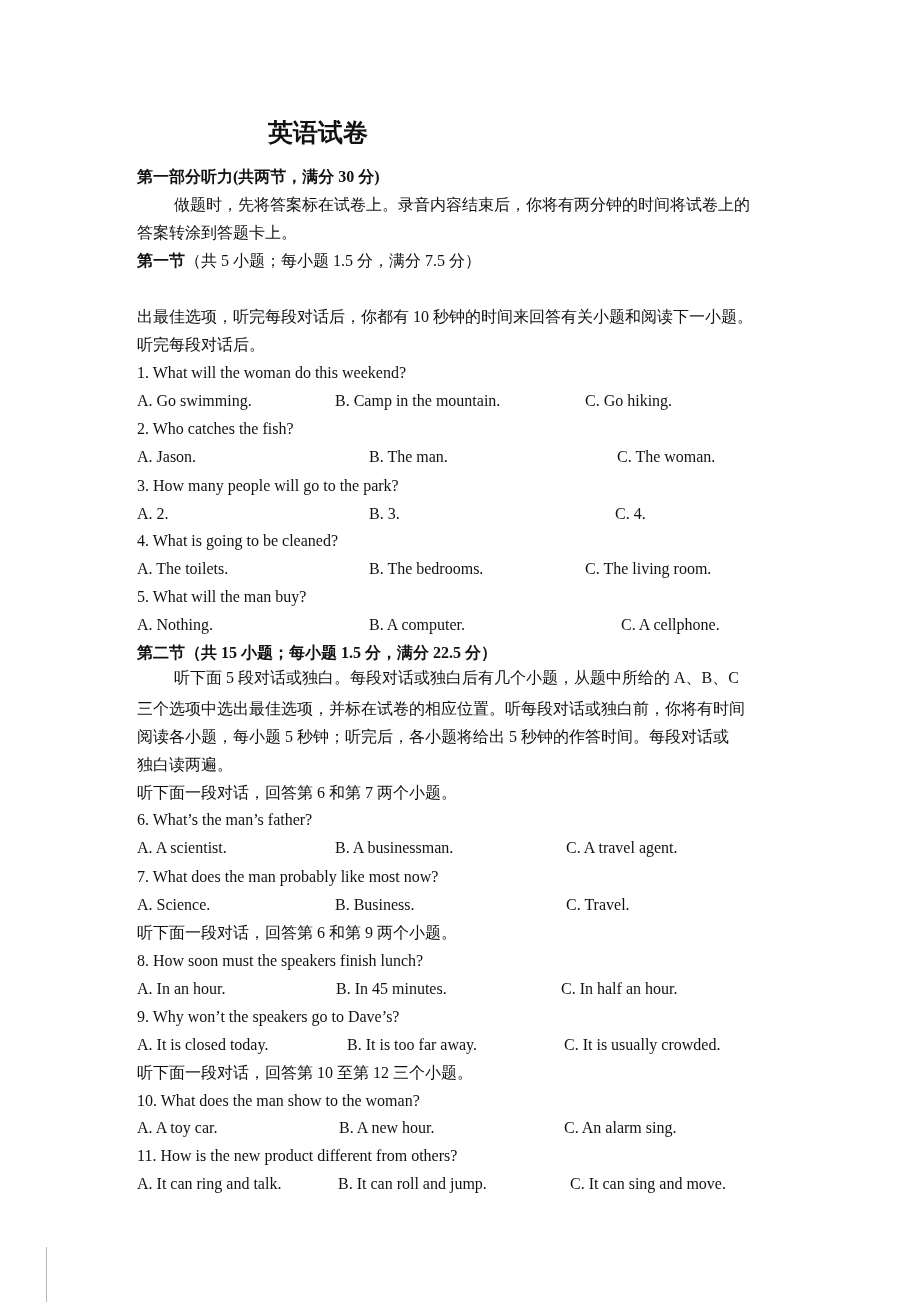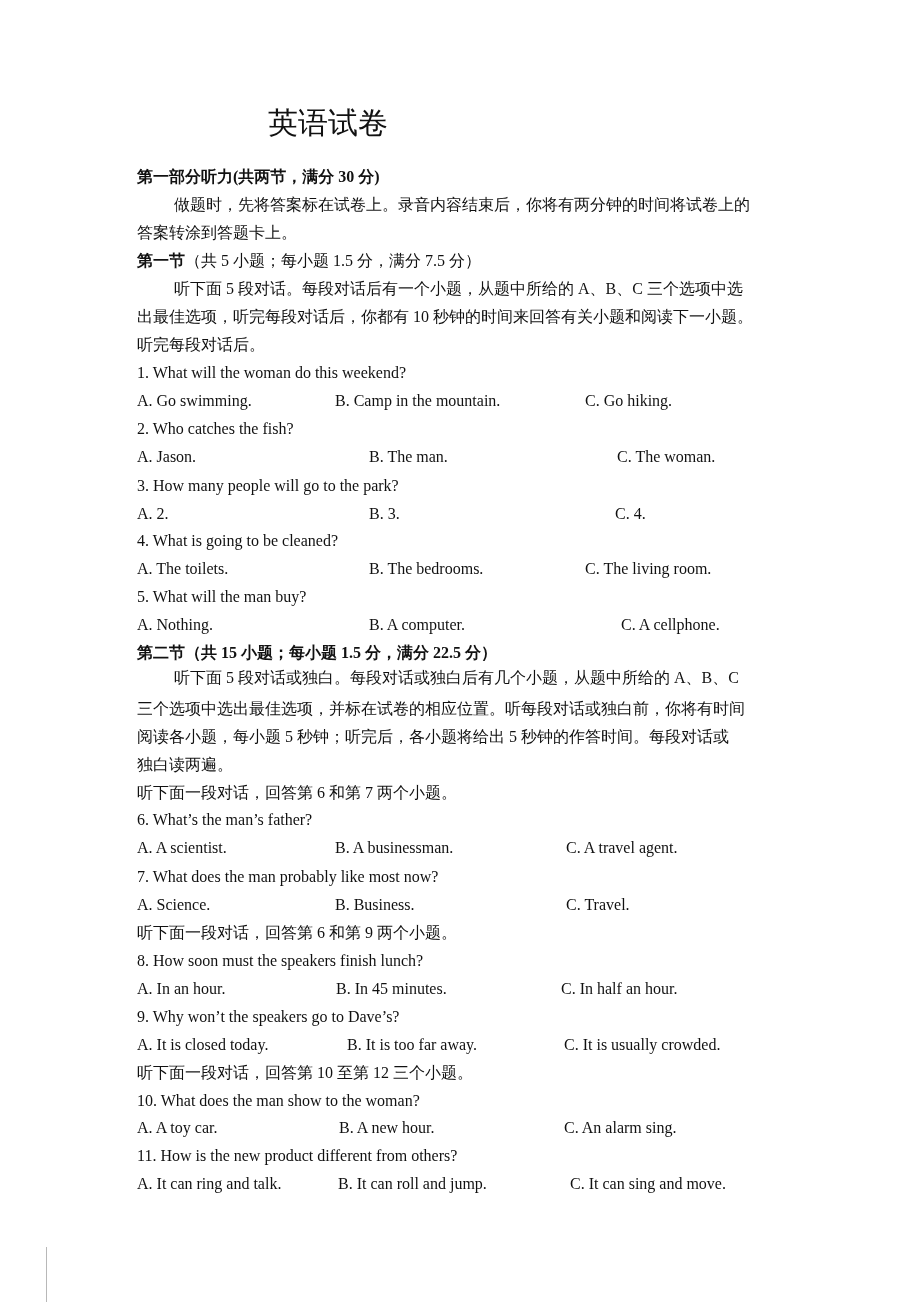--- a/index.html
+++ b/index.html
@@ -18,23 +18,23 @@
     height:28px;
     line-height:28px;
     font-size:16px;
     white-space:nowrap;
   }
   .indent{ text-indent:37px; }
   .bold{ font-weight:700; }
   .title{
     position:absolute;
     left:268px;
-    top:108px;
-    font-size:30px;
-    font-weight:400;
+    top:118px;
+    font-size:25px;
+    font-weight:700;
     line-height:30px;
     white-space:nowrap;
   }
   .opts{ width:783px; }
   .opt{ position:absolute; top:0; white-space:nowrap; }
   .opt-a{ left:0; }
   .edge-line{
     position:absolute;
     left:46px;
     top:1247px;
@@ -48,21 +48,20 @@
 
 <div class="page">
 
   <div class="title">英语试卷</div>
 
   <div class="line bold" style="top:163px">第一部分听力(共两节，满分 30 分)</div>
   <div class="line" style="top:219px">答案转涂到答题卡上。</div>
   <div class="line indent" style="top:191px">做题时，先将答案标在试卷上。录音内容结束后，你将有两分钟的时间将试卷上的</div>
 
   <div class="line" style="top:247px"><span class="bold">第一节</span><span>（共 5 小题；每小题 1.5 分，满分 7.5 分）</span></div>
-  <div class="line indent" style="top:275px">听下面 5 段对话。每段对话后有一个小题，从题中所给的 A、B、C 三个选项中选</div>
   <div class="line" style="top:303px">出最佳选项，听完每段对话后，你都有 10 秒钟的时间来回答有关小题和阅读下一小题。</div>
   <div class="line" style="top:331px">听完每段对话后。</div>
 
   <div class="line" style="top:359px">1. What will the woman do this weekend?</div>
   <div class="line opts" style="top:387px">
     <span class="opt opt-a">A. Go swimming.</span>
     <span class="opt" style="left:198px">B. Camp in the mountain.</span>
     <span class="opt" style="left:448px">C. Go hiking.</span>
   </div>
 

